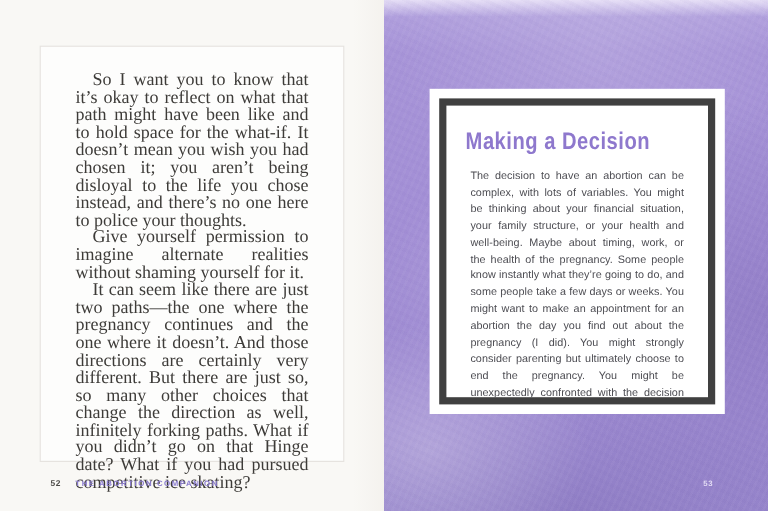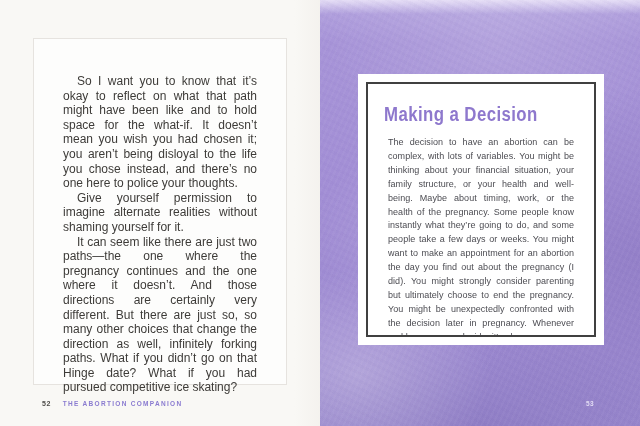--- a/index.html
+++ b/index.html
@@ -15,23 +15,23 @@
     position: relative; width: 320px; height: 426px;
     background: linear-gradient(90deg, #f9f8f5 0%, #f9f8f5 92%, #f4f2ee 100%);
   }
   .sheet {
     position: absolute; left: 33px; top: 38px;
     width: 254px; height: 347px; box-sizing: border-box;
     background: #fdfdfc;
     border: 1px solid #e6e3df;
   }
   .text-block {
-    position: absolute; left: 29px; top: 35px; width: 194px;
-    font-family: Liberation Sans, sans-serif;
-    font-size: 12px; line-height: 14.6px; color: #3d3b38;
+    position: absolute; left: 29px; top: 21px; width: 194px;
+    font-family: Liberation Serif, serif;
+    font-size: 15px; line-height: 14.6px; color: #3d3b38;
     text-align: justify;
   }
   .text-block p { margin: 0; text-indent: 14px; }
   .footer-left {
     position: absolute; left: 42px; top: 400px;
     display: flex; align-items: baseline; gap: 12px;
   }
   .folio {
     font-size: 7px; font-weight: bold; color: #4d4b48; letter-spacing: 0.5px;
   }
@@ -58,21 +58,21 @@
       repeating-linear-gradient(25deg, rgba(90,70,150,0.03) 0 3px, rgba(90,70,150,0) 3px 7px);
   }
   .card {
     position: absolute; left: 38px; top: 74px;
     width: 246px; height: 271px; box-sizing: border-box;
     background: #ffffff; padding: 8px;
     z-index: 2;
   }
   .card-inner {
     box-sizing: border-box; width: 100%; height: 100%;
-    border: 2px solid #404040;
+    border: 6px solid #404040;
     padding: 15px 16px 10px 16px;
     overflow: hidden;
   }
   .card-title {
     margin: 0 0 9px 0; white-space: nowrap;
   }
   .card-title .condense {
     display: inline-block;
     transform: scaleX(0.84); transform-origin: 0 50%;
     font-size: 20px; font-weight: bold; letter-spacing: 0.5px;

